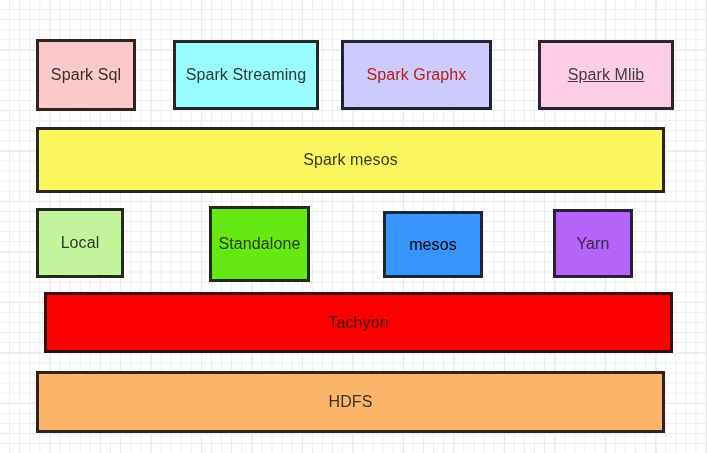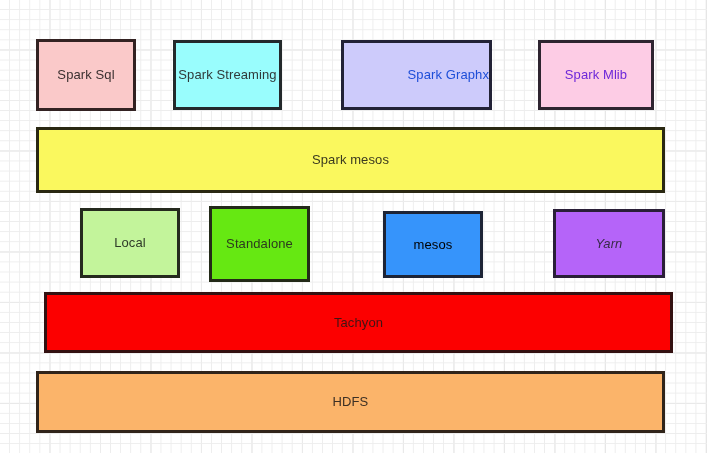--- a/index.html
+++ b/index.html
@@ -33,61 +33,61 @@
   }
 
   .node {
     position: absolute;
     box-sizing: border-box;
     display: flex;
     align-items: center;
     justify-content: center;
     border-style: solid;
     border-width: 3px;
-    font-size: 13px;
+    font-size: 16px;
     line-height: 1.2;
     text-align: center;
     color: #333333;
     letter-spacing: 0.1px;
     white-space: nowrap;
   }
 
   .node-label {
     display: block;
   }
 </style>
 </head>
 <body>
 
 <div id="diagram-canvas">
     <div class="node" style="left: 36px; top: 39px; width: 100px; height: 72px; background-color: rgb(250, 201, 201); border-color: rgb(51, 34, 34); color: rgb(58, 48, 48);">
       <span class="node-label">Spark Sql</span>
     </div>
-    <div class="node" style="left: 173px; top: 40px; width: 109px; height: 70px; background-color: rgb(153, 253, 253); border-color: rgb(35, 41, 43); color: rgb(48, 58, 58);">
+    <div class="node" style="left: 173px; top: 40px; width: 146px; height: 70px; background-color: rgb(153, 253, 253); border-color: rgb(35, 41, 43); color: rgb(48, 58, 58);">
       <span class="node-label">Spark Streaming</span>
     </div>
-    <div class="node" style="left: 341px; top: 40px; width: 151px; height: 70px; background-color: rgb(205, 203, 251); border-color: rgb(34, 34, 54); color: #1d4ed8; justify-content: flex-end;">
+    <div class="node" style="left: 341px; top: 40px; width: 151px; height: 70px; background-color: rgb(205, 203, 251); border-color: rgb(34, 34, 54); color: #b91c1c;">
       <span class="node-label">Spark Graphx</span>
     </div>
-    <div class="node" style="left: 538px; top: 40px; width: 116px; height: 70px; background-color: rgb(253, 204, 229); border-color: rgb(46, 36, 48); color: #6d28d9;">
+    <div class="node" style="left: 538px; top: 40px; width: 136px; height: 70px; background-color: rgb(253, 204, 229); border-color: rgb(46, 36, 48); color: #404040; text-decoration: underline;">
       <span class="node-label">Spark Mlib</span>
     </div>
     <div class="node" style="left: 36px; top: 127px; width: 629px; height: 66px; background-color: rgb(250, 248, 94); border-color: rgb(42, 40, 18); color: rgb(58, 58, 32);">
       <span class="node-label">Spark mesos</span>
     </div>
-    <div class="node" style="left: 36px; top: 208px; width: 100px; height: 70px; background-color: rgb(195, 244, 155); border-color: rgb(37, 42, 30); color: rgb(47, 58, 40); margin-left: 44px;">
+    <div class="node" style="left: 36px; top: 208px; width: 88px; height: 70px; background-color: rgb(195, 244, 155); border-color: rgb(37, 42, 30); color: rgb(47, 58, 40);">
       <span class="node-label">Local</span>
     </div>
     <div class="node" style="left: 209px; top: 206px; width: 101px; height: 76px; background-color: rgb(102, 232, 18); border-color: rgb(35, 42, 24); color: rgb(44, 58, 30);">
       <span class="node-label">Standalone</span>
     </div>
     <div class="node" style="left: 383px; top: 211px; width: 100px; height: 67px; background-color: rgb(54, 148, 251); border-color: rgb(29, 36, 54); color: #000000;">
       <span class="node-label">mesos</span>
     </div>
-    <div class="node" style="left: 553px; top: 209px; width: 112px; height: 69px; background-color: rgb(181, 100, 249); border-color: rgb(42, 31, 56); color: rgb(56, 42, 72); font-style: italic;">
+    <div class="node" style="left: 553px; top: 209px; width: 80px; height: 69px; background-color: rgb(181, 100, 249); border-color: rgb(42, 31, 56); color: rgb(56, 42, 72);">
       <span class="node-label">Yarn</span>
     </div>
     <div class="node" style="left: 36px; top: 292px; width: 629px; height: 61px; background-color: rgb(252, 0, 0); border-color: rgb(51, 17, 17); color: rgb(64, 20, 20); margin-left: 8px;">
       <span class="node-label">Tachyon</span>
     </div>
     <div class="node" style="left: 36px; top: 371px; width: 629px; height: 62px; background-color: rgb(251, 180, 106); border-color: rgb(48, 36, 26); color: rgb(61, 48, 36);">
       <span class="node-label">HDFS</span>
     </div>
   </div>
 

